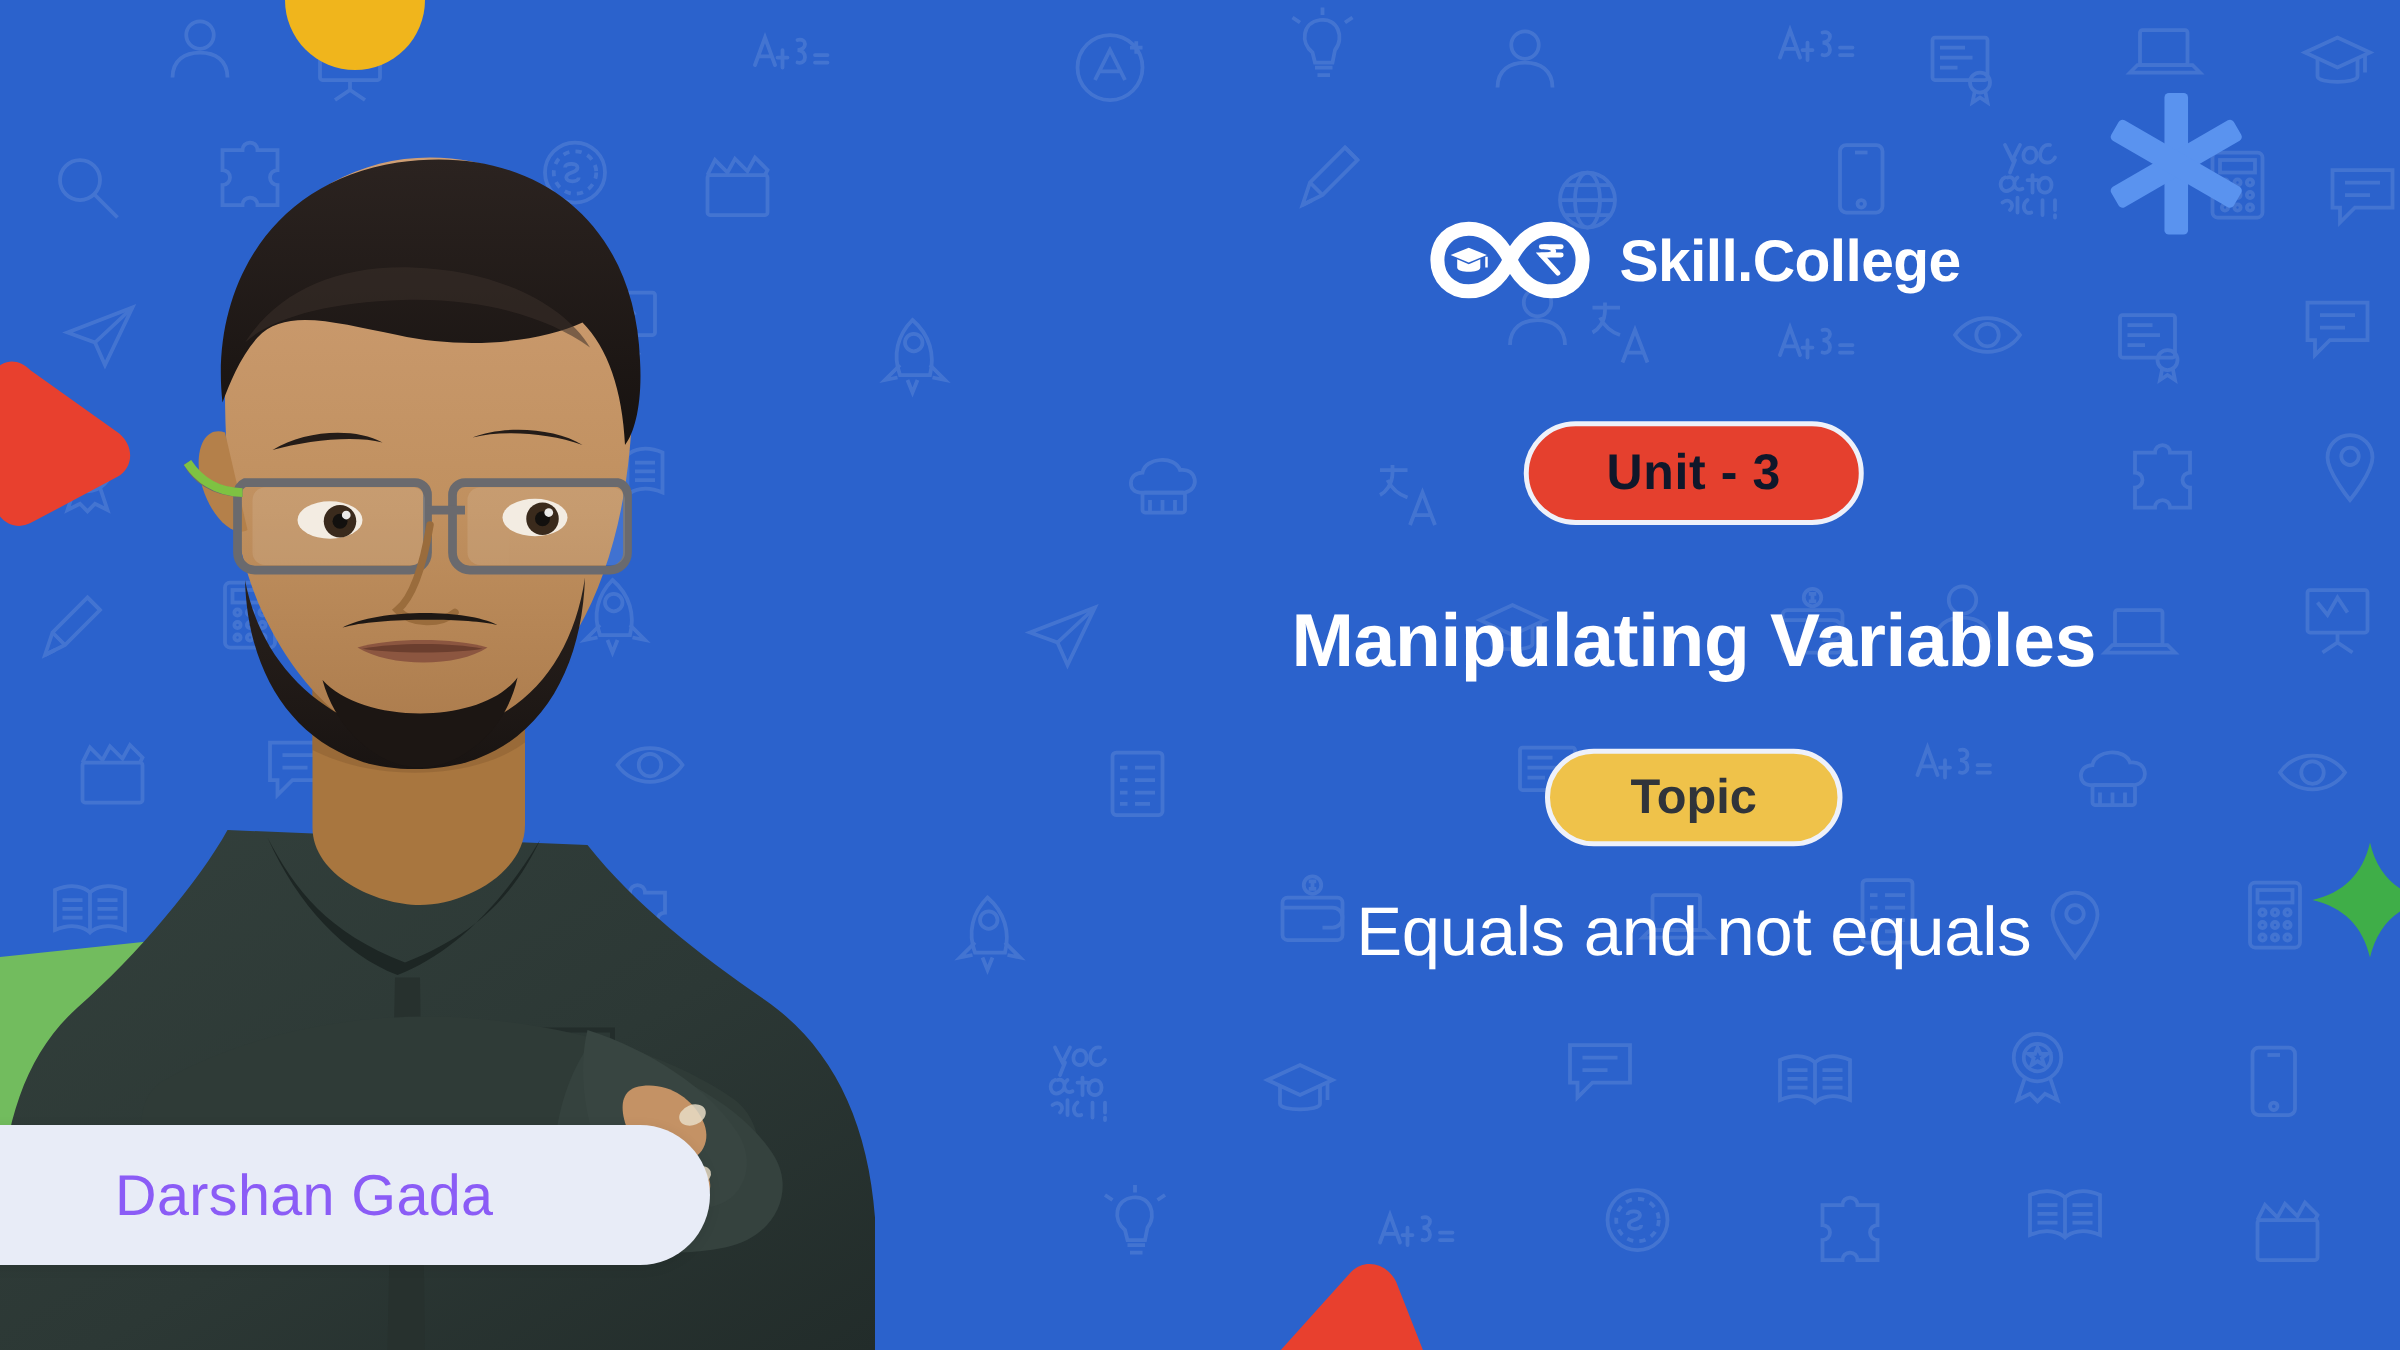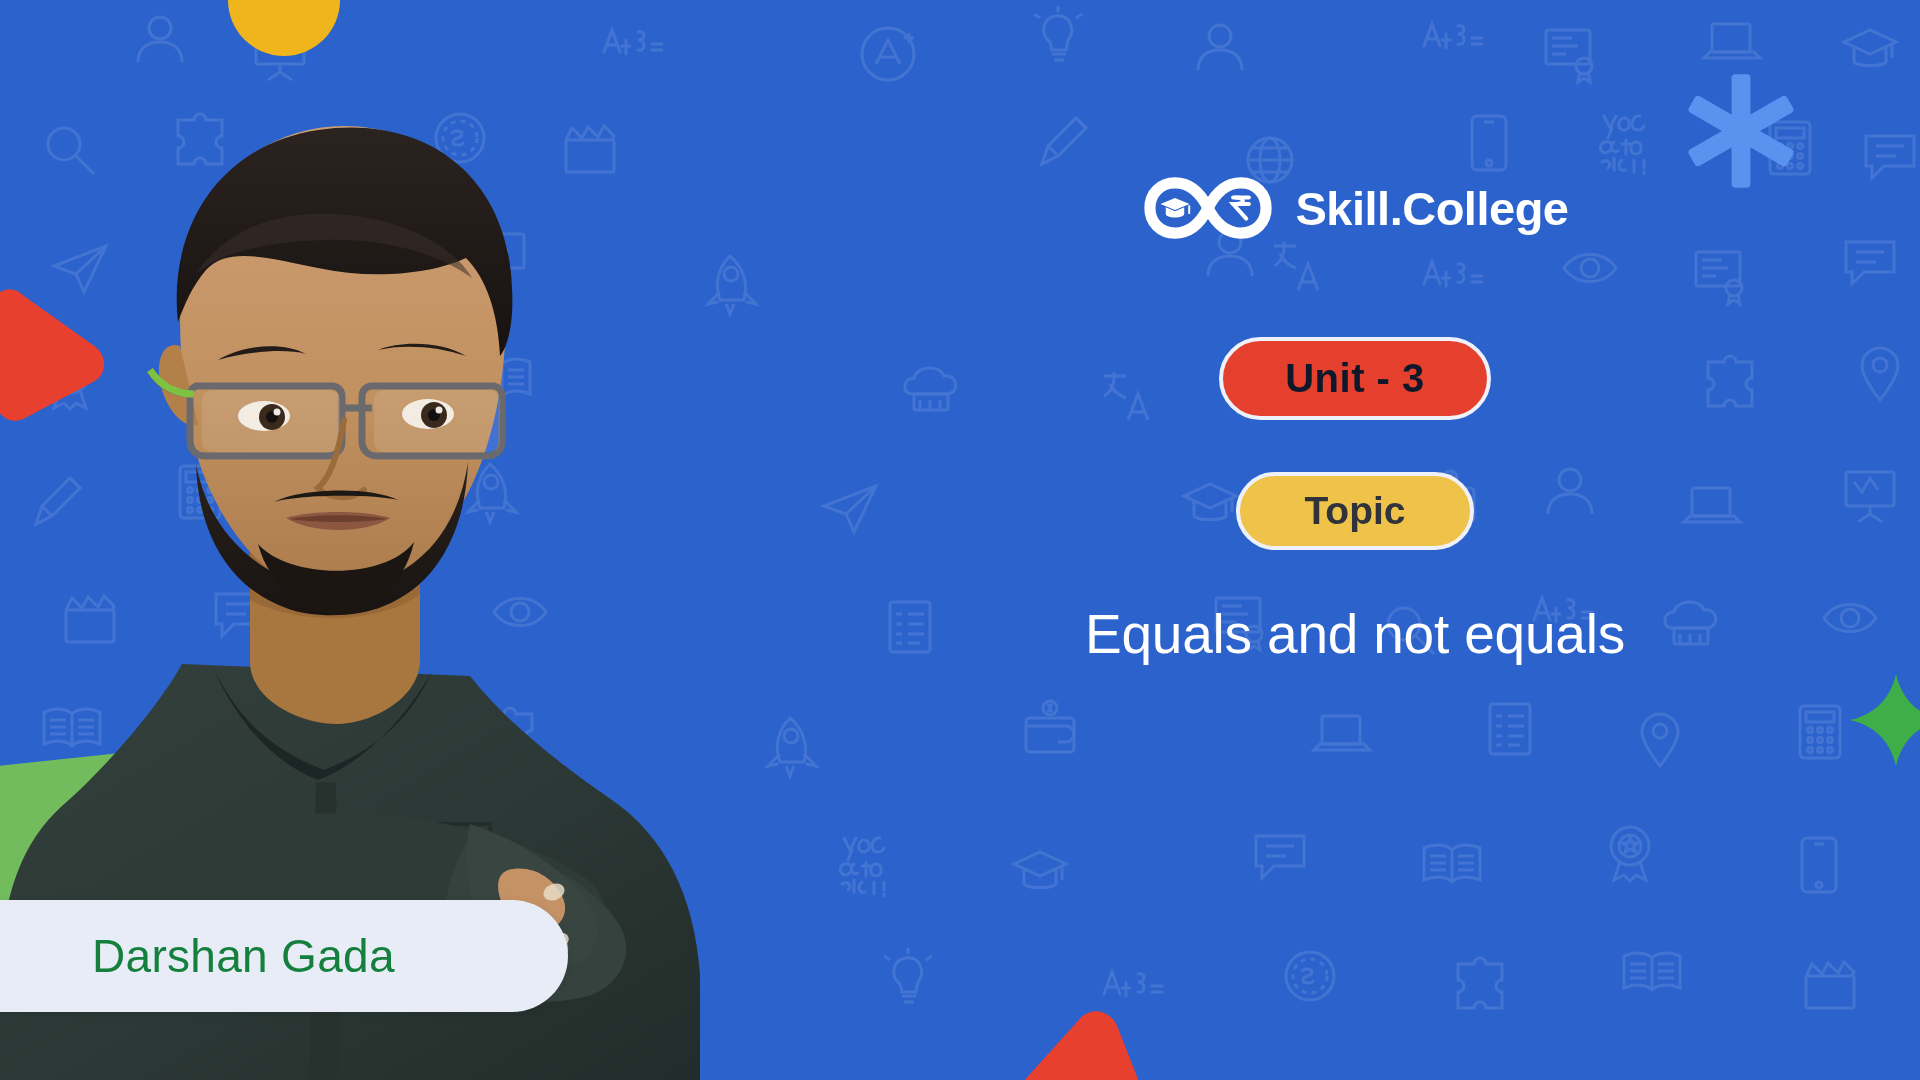--- a/index.html
+++ b/index.html
@@ -62,21 +62,21 @@
     position:absolute; left:-40px; top:900px;
     height:112px; width:608px;
     background:#e8ecf7;
     border-radius:0 60px 60px 0;
     display:flex; align-items:center;
     padding-left:132px;
     box-shadow:0 2px 10px rgba(0,0,0,.08);
     z-index:7;
   }
   .name-banner span {
-    color:#15803d;
+    color:#8b5cf6;
     font-size:46px;
     font-weight:400;
     letter-spacing:.3px;
     white-space:nowrap;
   }
 
   
   .content {
     position:absolute; left:790px; top:0;
     width:1130px; height:1080px;
@@ -124,21 +124,21 @@
     border:4px solid #eef1fa;
     border-radius:44px;
     padding:13px 64px;
     color:#30343a;
     font-size:39px;
     font-weight:600;
     white-space:nowrap;
   }
 
   .topic-title {
-    margin-top:52px;
+    margin-top:36px;
     color:#ffffff;
     font-size:55px;
     font-weight:400;
     text-align:center;
     letter-spacing:-0.2px;
     white-space:nowrap;
   }
 </style>
 </head>
 <body>
@@ -576,20 +576,21 @@
             <path d="M138 44 h24"></path>
             <path d="M142 34 c13 0 16 10 0 10 h-4 l20 22"></path>
           </g>
         </svg>
       </span>
       <span class="brand-name">Skill.College</span>
     </div>
 
     <div class="unit-pill">Unit - 3</div>
 
+    <div class="unit-title">Manipulating Variables</div>
 
     <div class="topic-pill">Topic</div>
 
     <div class="topic-title">Equals and not equals</div>
 
   </div>
 
 </div>
 
 </body></html>

